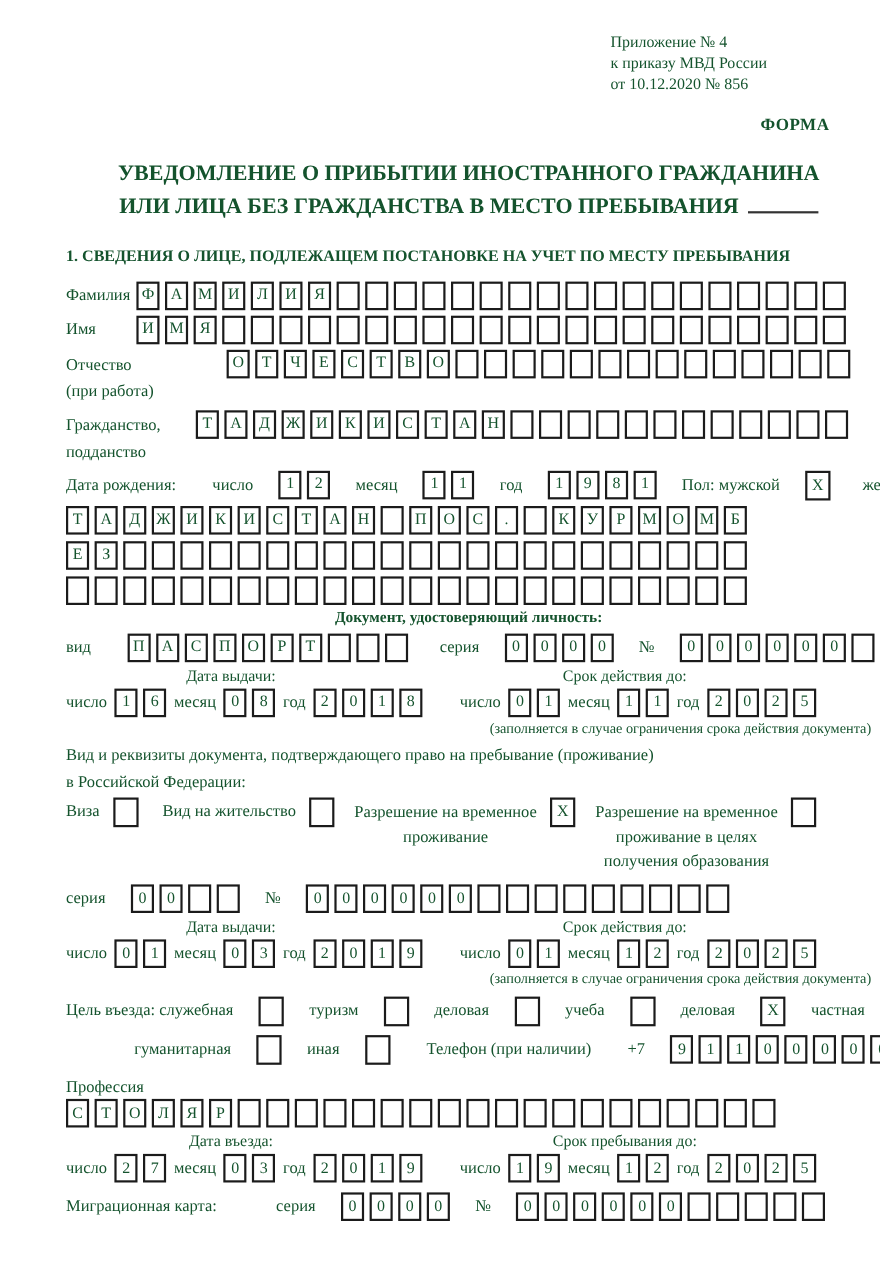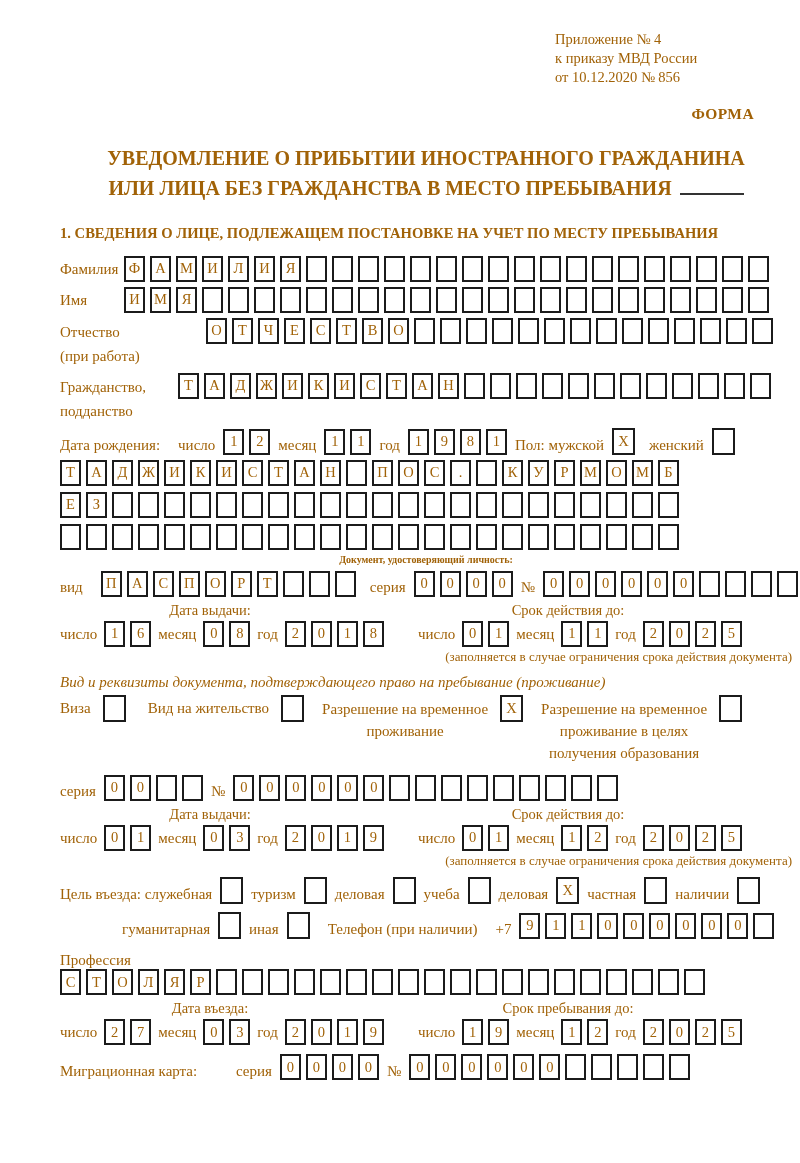--- a/index.html
+++ b/index.html
@@ -1,54 +1,54 @@
 <!DOCTYPE html>
 <html><head>
 <meta charset="utf-8">
 <style>
   * { box-sizing: border-box; margin: 0; padding: 0; }
   html,body { background:#ffffff; }
   .page {
     position: relative;
     width: 800px; height: 1163px;
-    background: #fff; color: #a16207;
+    background: #fff; color: #14532d;
     font-family: "Liberation Serif", "DejaVu Serif", serif;
     padding: 30px 8px 8px 60px;
     overflow: hidden;
   }
   .hdr { margin-left: 495px; font-size: 14.5px; line-height: 1.3; }
   .hdr-sub { font-size: 13.5px; margin-top: 4px; line-height: 1.3; }
   .forma { text-align: right; padding-right: 38px; font-weight: bold; font-size: 15.5px; margin-top: 18px; letter-spacing: .4px; }
   .title { text-align: center; font-weight: bold; font-size: 20px; margin-top: 20px; line-height: 1.5; }
   .title-blank { display: inline-block; width: 64px; border-bottom: 2px solid #333; height: 12px; margin-left: 8px; }
   .sec { font-weight: bold; font-size: 14.6px; margin-top: 22px; margin-bottom: 14px; }
 
   .row { display: flex; align-items: flex-start; margin-bottom: 5px; }
-  .gap { column-gap: 8px; align-items: flex-end; }
+  .gap { column-gap: 23px; }
   .cells { display: flex; gap: 5px; flex: none; }
   .cell {
     flex: none; width: 21px; height: 26px;
     border: 2px solid #1b1b1b;
     display: flex; align-items: center; justify-content: center;
     font-size: 14.5px; background: #fff;
   }
   .cb { width: 23px; height: 27px; }
   .lbl { font-size: 15px; line-height: 1.25; flex: none; padding-top: 4px; }
   .lbl2 { font-size: 15px; line-height: 1.6; flex: none; padding-top: 2px; }
   .ctr { text-align: center; padding-top: 4px; line-height: 1.45; }
 
   .w-fam { width: 64px; } .w-imya { width: 64px; }
   .w-otch { width: 146px; font-family: Liberation Serif, serif; } .w-grazh { width: 118px; }
   .w-prof { width: 70px; } .w-mk { width: 168px; }
 
   .mr { display: flex; margin-bottom: 4px; }
   .mr-lbl { width: 104px; font-size: 15px; line-height: 1.55; padding-top: 2px; flex: none; }
   .mr-rows { display: flex; flex-direction: column; row-gap: 6px; }
 
-  .doc-head { text-align: center; font-weight: bold; font-size: 10px; margin: 3px 0 6px; }
+  .doc-head { text-align: center; font-weight: bold; font-size: 14px; margin: 3px 0 6px; }
 
   .dp { display: flex; margin-bottom: 1px; margin-top: 4px; }
   .dp-left { width: 358px; flex: none; }
   .dp-right { flex: 1; }
   .dp-head { font-size: 14.5px; width: 300px; text-align: center; margin-bottom: 2px; }
   .dp-fields { display: flex; align-items: flex-start; column-gap: 7px; }
   .note-r { text-align: right; font-size: 13px; margin: 2px 0 8px; }
 
   .permit { display: flex; column-gap: 12px; margin: 4px 0 10px; align-items: flex-start; }
   .ml6 { margin-left: 6px; } .ml10 { margin-left: 10px; }
@@ -387,21 +387,22 @@
             <span class="cell">2</span>
             <span class="cell">0</span>
             <span class="cell">2</span>
             <span class="cell">5</span>
           </span>
       </div>
     </div>
   </div>
   <div class="note-r">(заполняется в случае ограничения срока действия документа)</div>
 
-  <div class="lbl" style="padding-top:0;font-style:italic;">Вид и реквизиты документа, подтверждающего право на пребывание (проживание)</div>
+  <div class="lbl" style="padding-top:0;">Вид и реквизиты документа, подтверждающего право на пребывание (проживание)</div>
+  <div class="lbl" style="padding-top:6px;">в Российской Федерации:</div>
 
   <div class="permit">
     <span class="lbl">Виза</span>
     <span class="cell cb"></span>
     <span class="lbl ml10">Вид на жительство</span>
     <span class="cell cb"></span>
     <span class="lbl ctr ml6">
       <span>Разрешение на временное</span><br>
       <span>проживание</span>
     </span>

